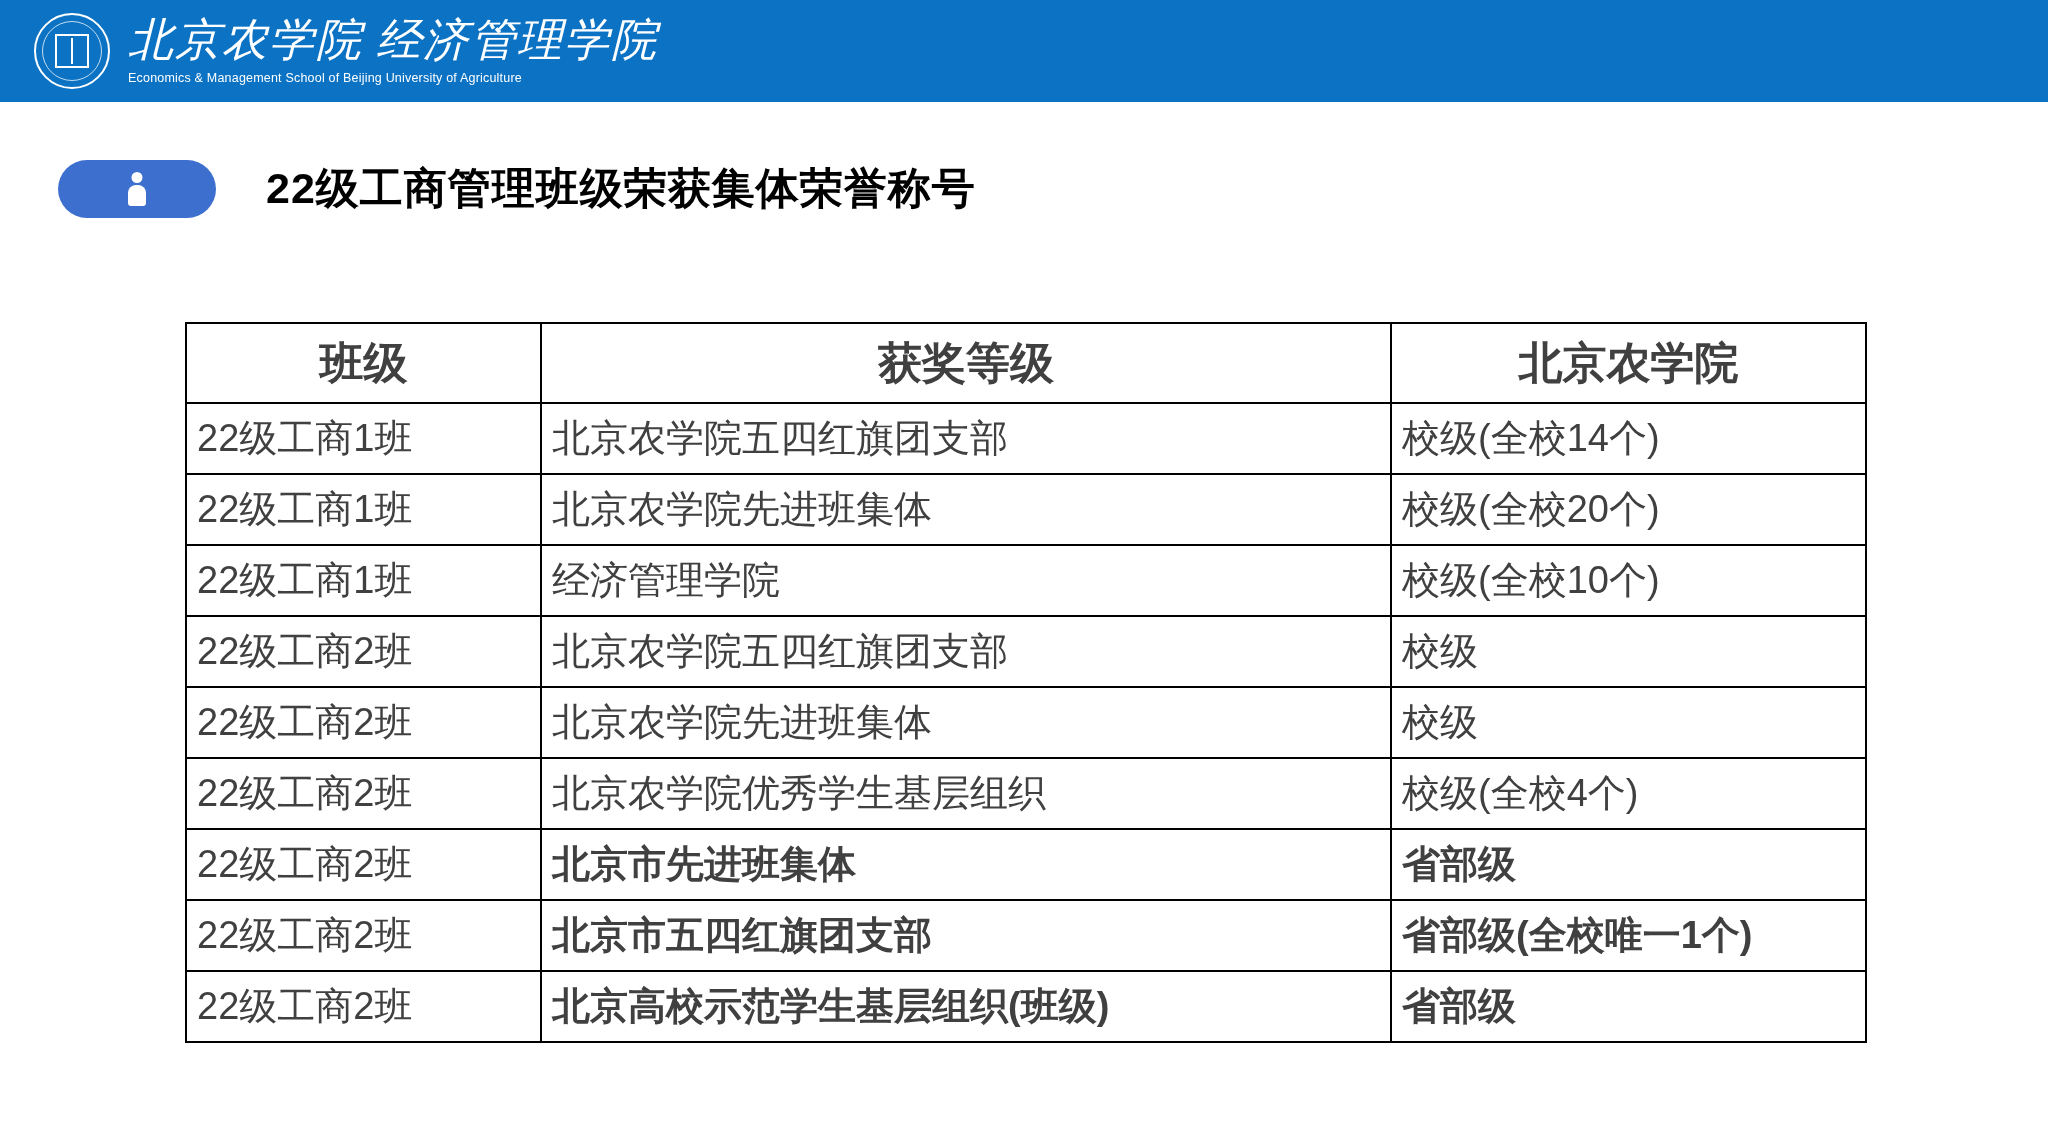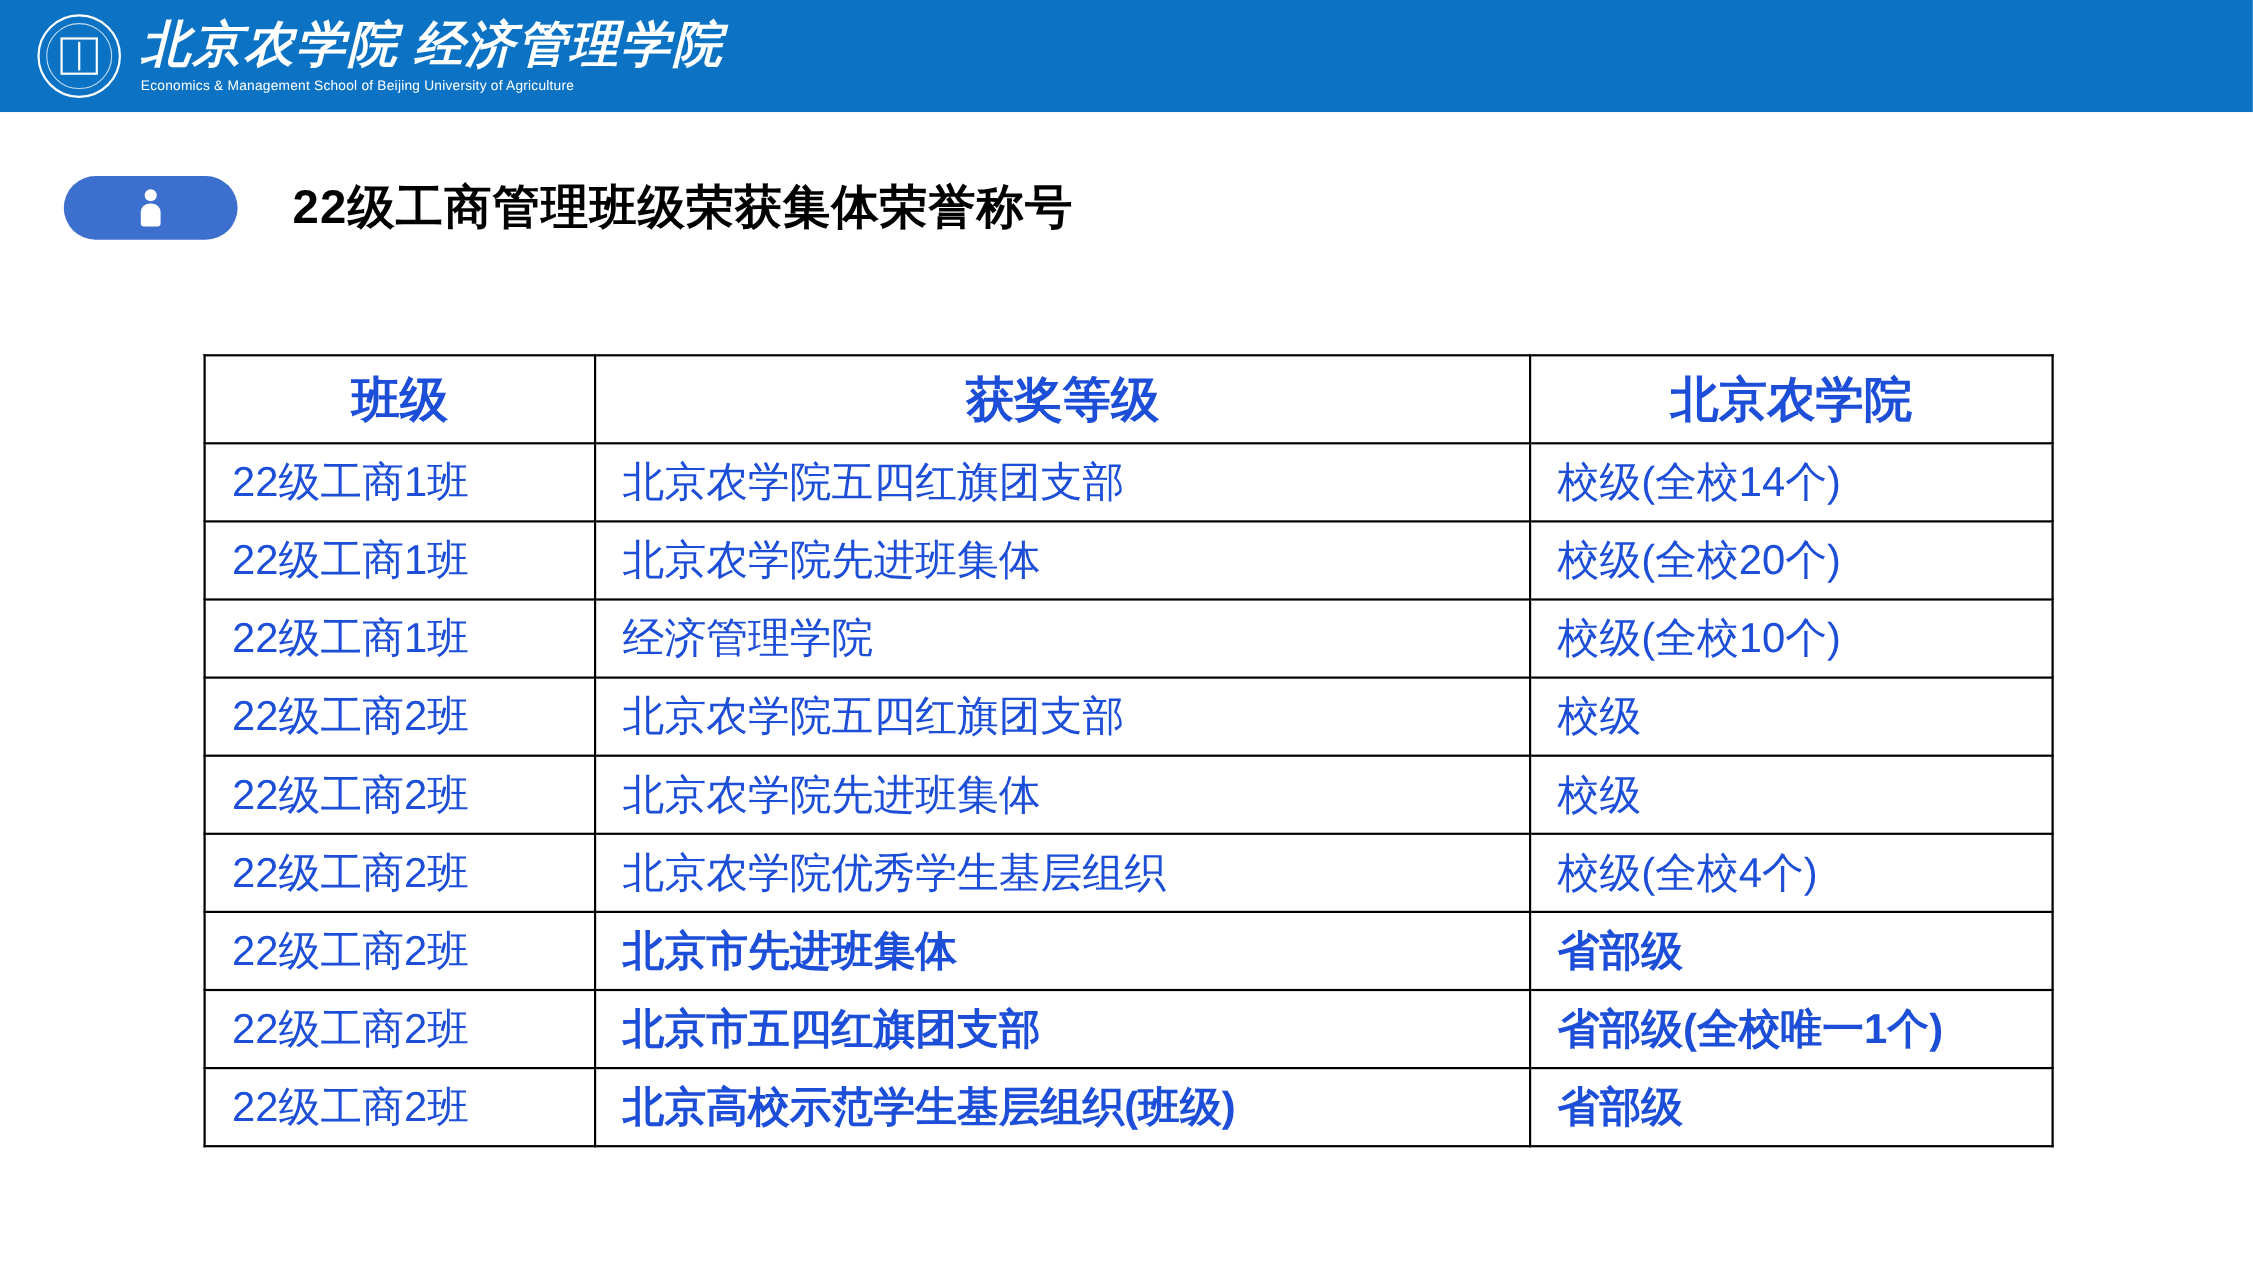--- a/index.html
+++ b/index.html
@@ -69,21 +69,21 @@
     margin-left: -1px;
     background: #ffffff;
   }
   .logo-text {
     margin-left: 18px;
     color: #ffffff;
     line-height: 1;
   }
   .logo-cn {
     font-size: 45px;
-    font-weight: bold;
+    font-weight: normal;
     letter-spacing: 2px;
     font-family: "Liberation Serif", "DejaVu Serif", serif;
     font-style: italic;
     white-space: nowrap;
   }
   .logo-en {
     font-size: 12.5px;
     margin-top: 9px;
     letter-spacing: 0.2px;
     white-space: nowrap;
@@ -163,23 +163,23 @@
     width: 1680px;
     table-layout: fixed;
   }
   table.award-table col.c1 { width: 355px; }
   table.award-table col.c2 { width: 850px; }
   table.award-table col.c3 { width: 475px; }
 
   table.award-table th,
   table.award-table td {
     border: 2px solid #000000;
-    padding: 0 24px;
+    padding: 0 10px;
     font-size: 38px;
-    color: #1d4ed8;
+    color: #404040;
     font-family: "Liberation Sans", "DejaVu Sans", sans-serif;
   }
   table.award-table thead th {
     height: 78px;
     text-align: center;
     font-size: 44px;
     font-weight: bold;
     vertical-align: middle;
   }
   table.award-table tbody td {

